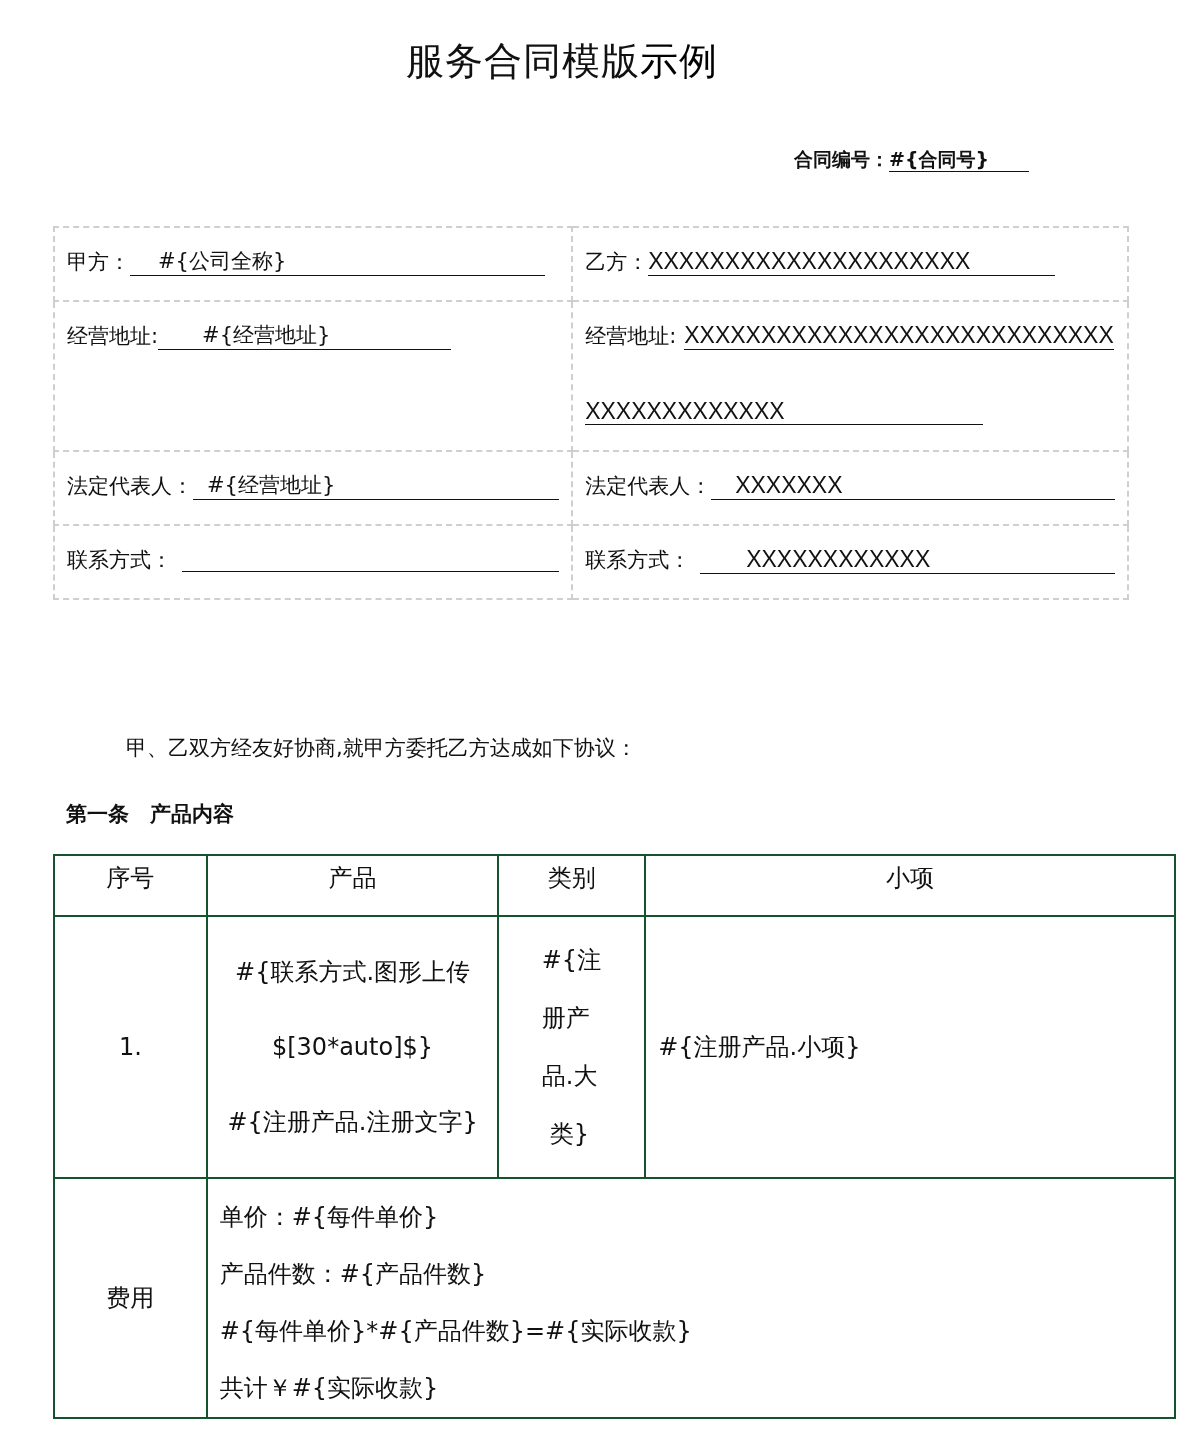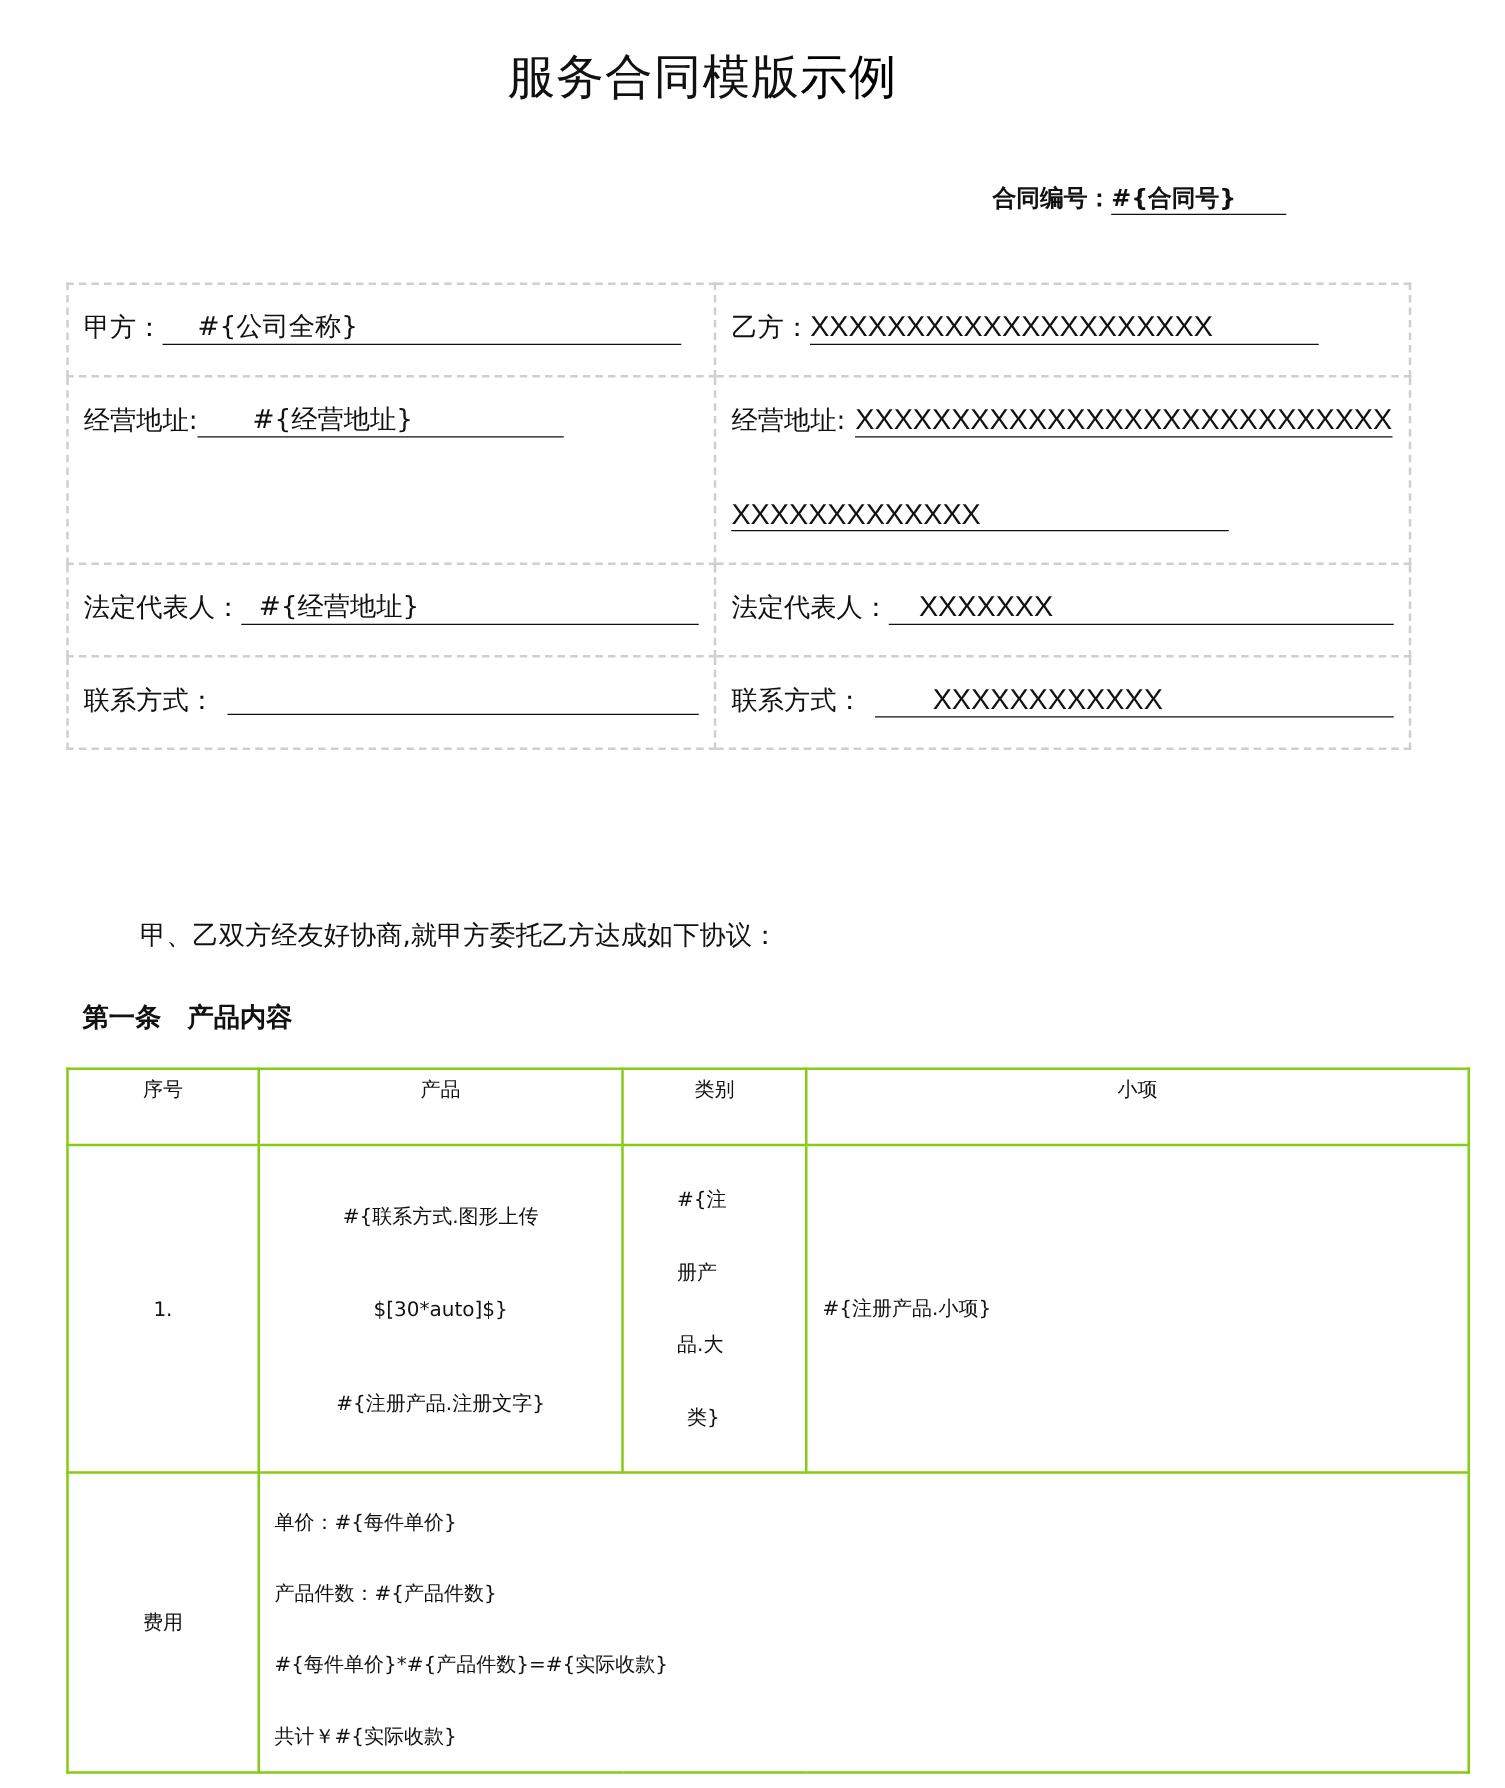--- a/index.html
+++ b/index.html
@@ -37,36 +37,36 @@
   .party td.r { width: 556px; }
   .party tr.h74 td { height: 74px; }
   .party tr.h150 td { height: 150px; }
   .line-row { display: flex; margin-top: 20px; white-space: nowrap; line-height: 28px; }
   .line-row .lbl { flex: none; }
   .uline { border-bottom: 1.5px solid #111; line-height: 26px; display: inline-block; white-space: nowrap; }
   .uline.fill { flex: 1; }
   .xtext { letter-spacing: 0px; font-family: "Liberation Sans", sans-serif; font-size: 23px; }
 
   .intro {
-    position: absolute; left: 112px; top: 734px; font-size: 21px; line-height: 28px;
+    position: absolute; left: 126px; top: 734px; font-size: 21px; line-height: 28px;
     white-space: nowrap;
     text-align: right;
   }
   .section-title {
     position: absolute; left: 66px; top: 800px; font-size: 21px; font-weight: 700;
     line-height: 28px; white-space: nowrap;
   }
 
   
   .prod {
     position: absolute; left: 53px; top: 854px; width: 1123px;
     border-collapse: collapse;
   }
   .prod td {
-    border: 2px solid #84cc16; font-size: 16px; text-align: center;
+    border: 2px solid #14532d; font-size: 24px; text-align: center;
   }
   .prod tr.head td { height: 61px; vertical-align: top; padding-top: 6px; }
   .prod tr.item td { height: 262px; vertical-align: middle; }
   .prod tr.fee td { height: 232px; border-radius: 23px; }
   .prod .c1 { width: 153px; }
   .prod .c2 { width: 292px; }
   .prod .c3 { width: 147px; }
   .prod .c4 { width: 531px; }
   .prod .prod-lines div { line-height: 75px; }
   .prod .cat-lines { width: 60px; margin: 0 auto; text-align: left; }

